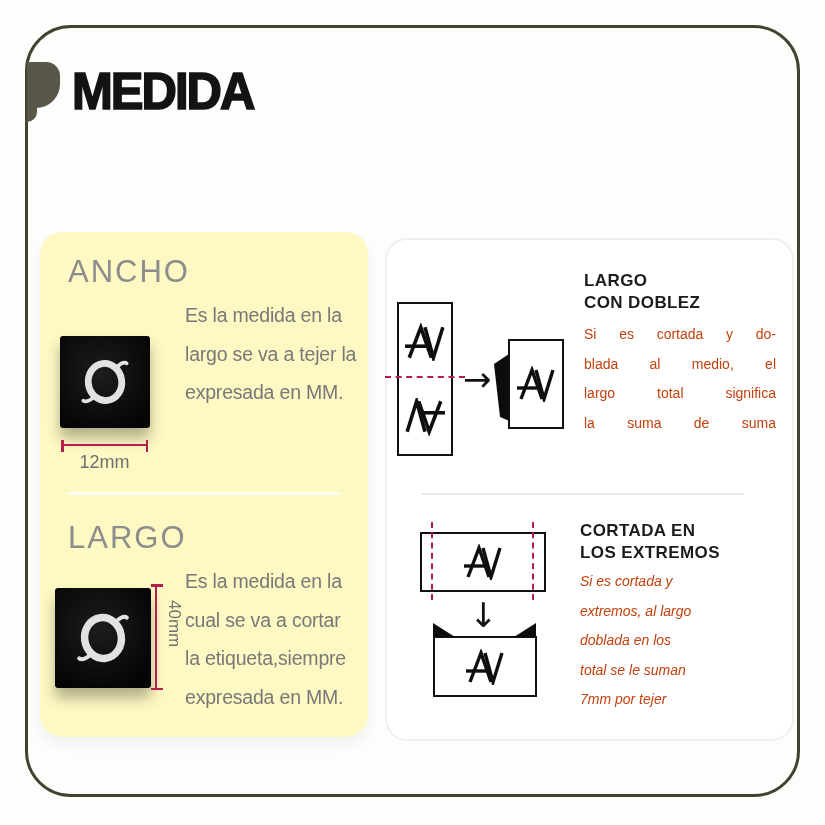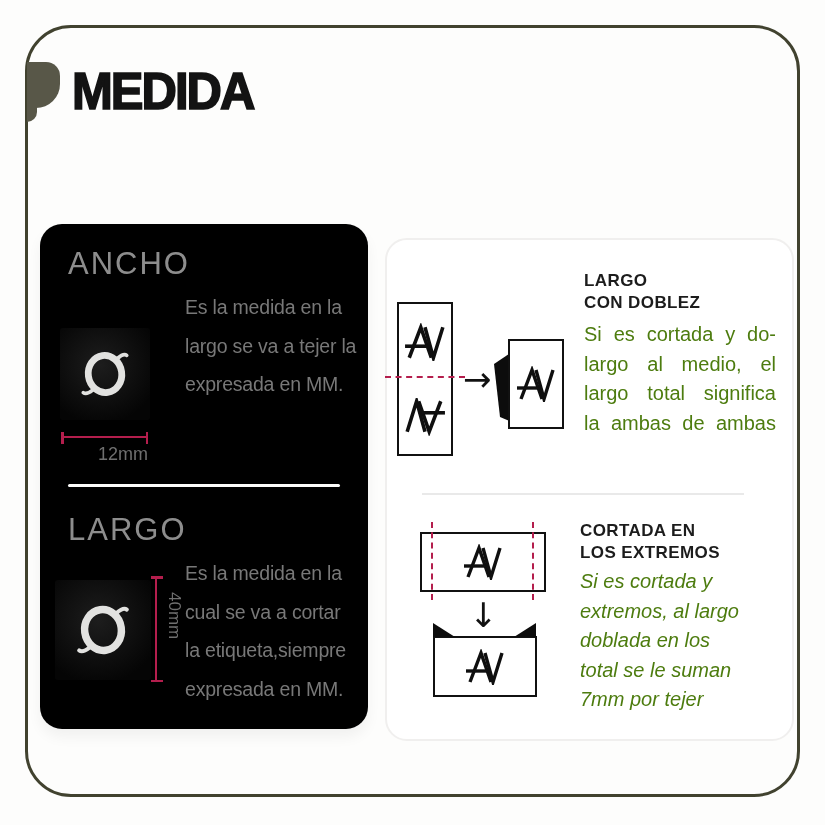--- a/index.html
+++ b/index.html
@@ -23,22 +23,22 @@
   }
   
   .title{
     position:absolute;left:72px;top:62px;
     font-size:49px;font-weight:bold;letter-spacing:-2px;color:#131313;
     -webkit-text-stroke:1.6px #131313;
     transform:scaleY(1.04);transform-origin:top left;
   }
   
   .panel{
-    position:absolute;left:40px;top:224px;width:328px;height:505px;
-    background:#000000;border-radius:22px;
+    position:absolute;left:40px;top:232px;width:328px;height:505px;
+    background:#fef9c3;border-radius:22px;
     box-shadow:0 8px 14px rgba(0,0,0,0.05);
   }
   .sec-heading{
     position:absolute;font-size:31px;color:#8d8d8d;letter-spacing:2px;
   }
   .para{position:absolute;font-size:19.5px;line-height:38.5px;color:#787878;letter-spacing:-0.2px;}
   .para div{white-space:nowrap;}
   .label-square{
     position:absolute;background:radial-gradient(circle at 45% 40%, #1d1d1d 0%, #050505 80%);
     border-radius:3px;box-shadow:0 10px 14px rgba(0,0,0,0.30);
@@ -51,35 +51,35 @@
   .h-ruler{position:absolute;height:0;border-top:2.5px solid #b41e4d;}
   .h-ruler::before,.h-ruler::after{
     content:"";position:absolute;top:-6px;width:2.5px;height:12px;background:#b41e4d;
   }
   .h-ruler::before{left:0;} .h-ruler::after{right:0;}
   .v-ruler{position:absolute;width:0;border-left:2.5px solid #b41e4d;}
   .v-ruler::before,.v-ruler::after{
     content:"";position:absolute;left:-6px;width:12px;height:2.5px;background:#b41e4d;
   }
   .v-ruler::before{top:0;} .v-ruler::after{bottom:0;}
-  .measure-h{position:absolute;font-size:18px;color:#6f6f6f;text-align:right;}
+  .measure-h{position:absolute;font-size:18px;color:#6f6f6f;text-align:center;}
   .measure-v{
     position:absolute;font-size:17px;color:#6f6f6f;
     writing-mode:vertical-rl;
   }
   
   .card{
     position:absolute;left:385px;top:238px;width:405px;height:499px;
     background:#ffffff;border:2px solid #f0efee;border-radius:22px;
   }
   .card-heading{
     position:absolute;font-size:17px;font-weight:bold;color:#1c1c1c;
     line-height:22px;letter-spacing:0.4px;
   }
-  .card-body{position:absolute;font-size:20px;line-height:29.5px;color:#4d7c0f;}
+  .card-body{position:absolute;font-size:14px;line-height:29.5px;color:#c2410c;}
   .card-body .jline{text-align:justify;text-align-last:justify;}
   .divider-right{position:absolute;left:35px;top:253px;width:322px;height:2px;background:#e9e9e9;}
   
   .diag-rect{position:absolute;background:#fff;border:2.5px solid #111;
     display:flex;align-items:center;justify-content:center;}
   .dash-h{position:absolute;height:0;border-top:2.5px dashed #b41e4d;}
   .dash-v{position:absolute;width:0;border-left:2.5px dashed #b41e4d;}
   .arrow{position:absolute;font-family:"DejaVu Sans", sans-serif;color:#111;font-size:34px;line-height:1;}
   .av{display:block;}
   .av.flip{transform:rotate(180deg);}
@@ -173,23 +173,23 @@
       <use href="#av-mono" width="40" height="36"></use>
     </svg>
   </div>
 
   <div class="card-heading" style="left:197px;top:30px;">
     <div>LARGO</div>
     <div>CON DOBLEZ</div>
   </div>
   <div class="card-body" style="left:197px;top:80px;width:192px;">
     <div class="jline">Si es cortada y do-</div>
-    <div class="jline">largo al medio, el</div>
+    <div class="jline">blada al medio, el</div>
     <div class="jline">largo total significa</div>
-    <div class="jline">la ambas de ambas</div>
+    <div class="jline">la suma de suma</div>
   </div>
 
   <div class="divider-right"></div>
 
   <div class="diag-rect" style="left:33px;top:292px;width:122px;height:56px;">
     <svg class="av" width="40" height="36">
       <use href="#av-mono" width="40" height="36"></use>
     </svg>
   </div>
   <div class="dash-v" style="left:44px;top:282px;height:78px;"></div>

